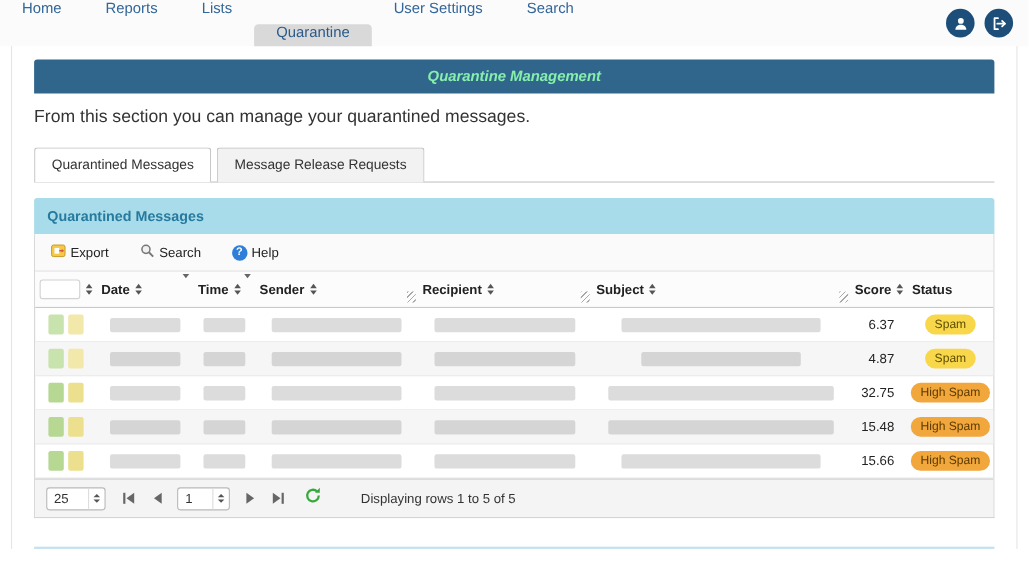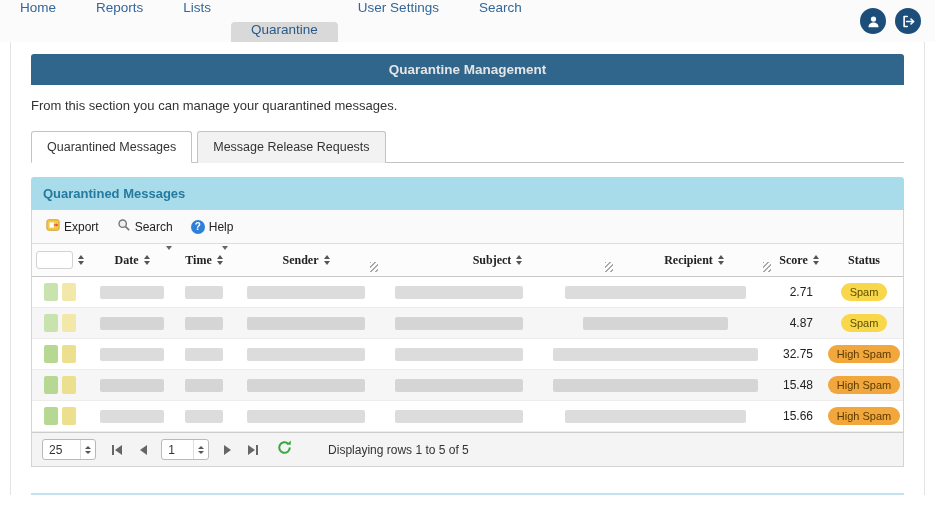--- a/index.html
+++ b/index.html
@@ -24,60 +24,61 @@
   }
   .icon-circle svg { display:block; }
 
   
   .content {
     margin:0 10px; padding:12px 20px 0;
     border-left:1px solid #e4e4e4; border-right:1px solid #e4e4e4;
   }
 
   .panel-header {
-    background:#31668c; color:#e5e5e5; text-align:center;
+    background:#31668c; color:#86efac; text-align:center;
     font-size:13.5px; font-weight:bold; padding:8px 0;
     border-radius:3px 3px 0 0;
-  }
-
-  .intro { margin-top:13px; font-size:13px; color:#333; }
+    font-style:italic;
+  }
+
+  .intro { margin-top:13px; font-size:16px; color:#333; }
 
   
   .subtabs { display:flex; margin-top:17px; border-bottom:1px solid #c3c3c3; }
   .subtab {
     font-size:12.5px; color:#333; padding:8px 15px;
     border:1px solid #c3c3c3; border-bottom:none; background:#f2f2f2;
     margin-right:5px; border-radius:3px 3px 0 0; position:relative; top:1px; cursor:pointer;
   }
   .subtab.active { background:#fff; border-bottom:1px solid #fff; }
 
   
   .widget { margin-top:14px; }
   .widget-header {
     background:#a9dcea; color:#257a9e; font-weight:bold; font-size:13px;
     padding:9px 12px; border-radius:3px 3px 0 0;
   }
   .widget-body { border:1px solid #d4d4d4; border-top:none; background:#fff; }
 
   .toolbar {
-    display:flex; align-items:center; gap:6px;
+    display:flex; align-items:center; gap:16px;
     padding:5px 8px; background:#fafafa; border-bottom:1px solid #dddddd;
   }
   .tool-btn { display:flex; align-items:center; gap:4px; font-size:12px; color:#222; padding:3px 6px; cursor:pointer; }
   .help-circle {
     width:14px; height:14px; border-radius:50%; background:#2f7ed8; color:#fff;
     font-size:10px; font-weight:bold; display:flex; align-items:center; justify-content:center;
   }
 
   
   .thead { display:flex; background:#fcfcfc; border-bottom:1px solid #c9c9c9; }
   .th {
-    display:flex; align-items:center; justify-content:center; gap:5px;
+    display:flex; align-items:center; justify-content:flex-start; gap:5px;
     font-size:12px; font-weight:bold; color:#222; padding:7px 4px;
-    position:relative; cursor:pointer;font-family:Liberation Serif, serif;
+    position:relative; cursor:pointer;
   }
   .col-ind{width:56px}.col-date{width:88px}.col-time{width:56px}
   .col-sender{width:148px}.col-recipient{width:158px}.col-subject{flex:1}
   .col-score{width:52px}.col-status{width:78px}
 
   .sort { display:flex; flex-direction:column; gap:2px; }
   .tri-up   { width:0;height:0;border-left:3.5px solid transparent;border-right:3.5px solid transparent;border-bottom:4.5px solid #555; }
   .tri-down { width:0;height:0;border-left:3.5px solid transparent;border-right:3.5px solid transparent;border-top:4.5px solid #555; }
   .filter-tri {
     position:absolute; top:2px; right:4px;
@@ -249,30 +250,30 @@
             </span>
         </div>
         <div class="th col-sender">
           <span>Sender</span>
           <span class="sort">
               <span class="tri-up"></span>
               <span class="tri-down"></span>
             </span>
           <span class="resize-handle"></span>
         </div>
+        <div class="th col-recipient">
+          <span>Recipient</span>
+          <span class="sort">
+              <span class="tri-up"></span>
+              <span class="tri-down"></span>
+            </span>
+          <span class="resize-handle"></span>
+        </div>
         <div class="th col-subject">
           <span>Subject</span>
-          <span class="sort">
-              <span class="tri-up"></span>
-              <span class="tri-down"></span>
-            </span>
-          <span class="resize-handle"></span>
-        </div>
-        <div class="th col-recipient">
-          <span>Recipient</span>
           <span class="sort">
               <span class="tri-up"></span>
               <span class="tri-down"></span>
             </span>
           <span class="resize-handle"></span>
         </div>
         <div class="th col-score">
           <span>Score</span>
           <span class="sort">
               <span class="tri-up"></span>
@@ -299,21 +300,21 @@
             </div>
           <div class="cell col-sender">
               <span class="redact rd-sender"></span>
             </div>
           <div class="cell col-recipient">
               <span class="redact rd-recipient"></span>
             </div>
           <div class="cell col-subject">
               <span class="redact rd-subject"></span>
             </div>
-          <div class="cell col-score">2.71</div>
+          <div class="cell col-score">6.37</div>
           <div class="cell col-status">
               <span class="badge badge-spam">Spam</span>
             </div>
         </div>
 
         <div class="trow">
           <div class="cell col-ind">
               <span class="ind ind-g"></span>
               <span class="ind ind-y"></span>
             </div>

